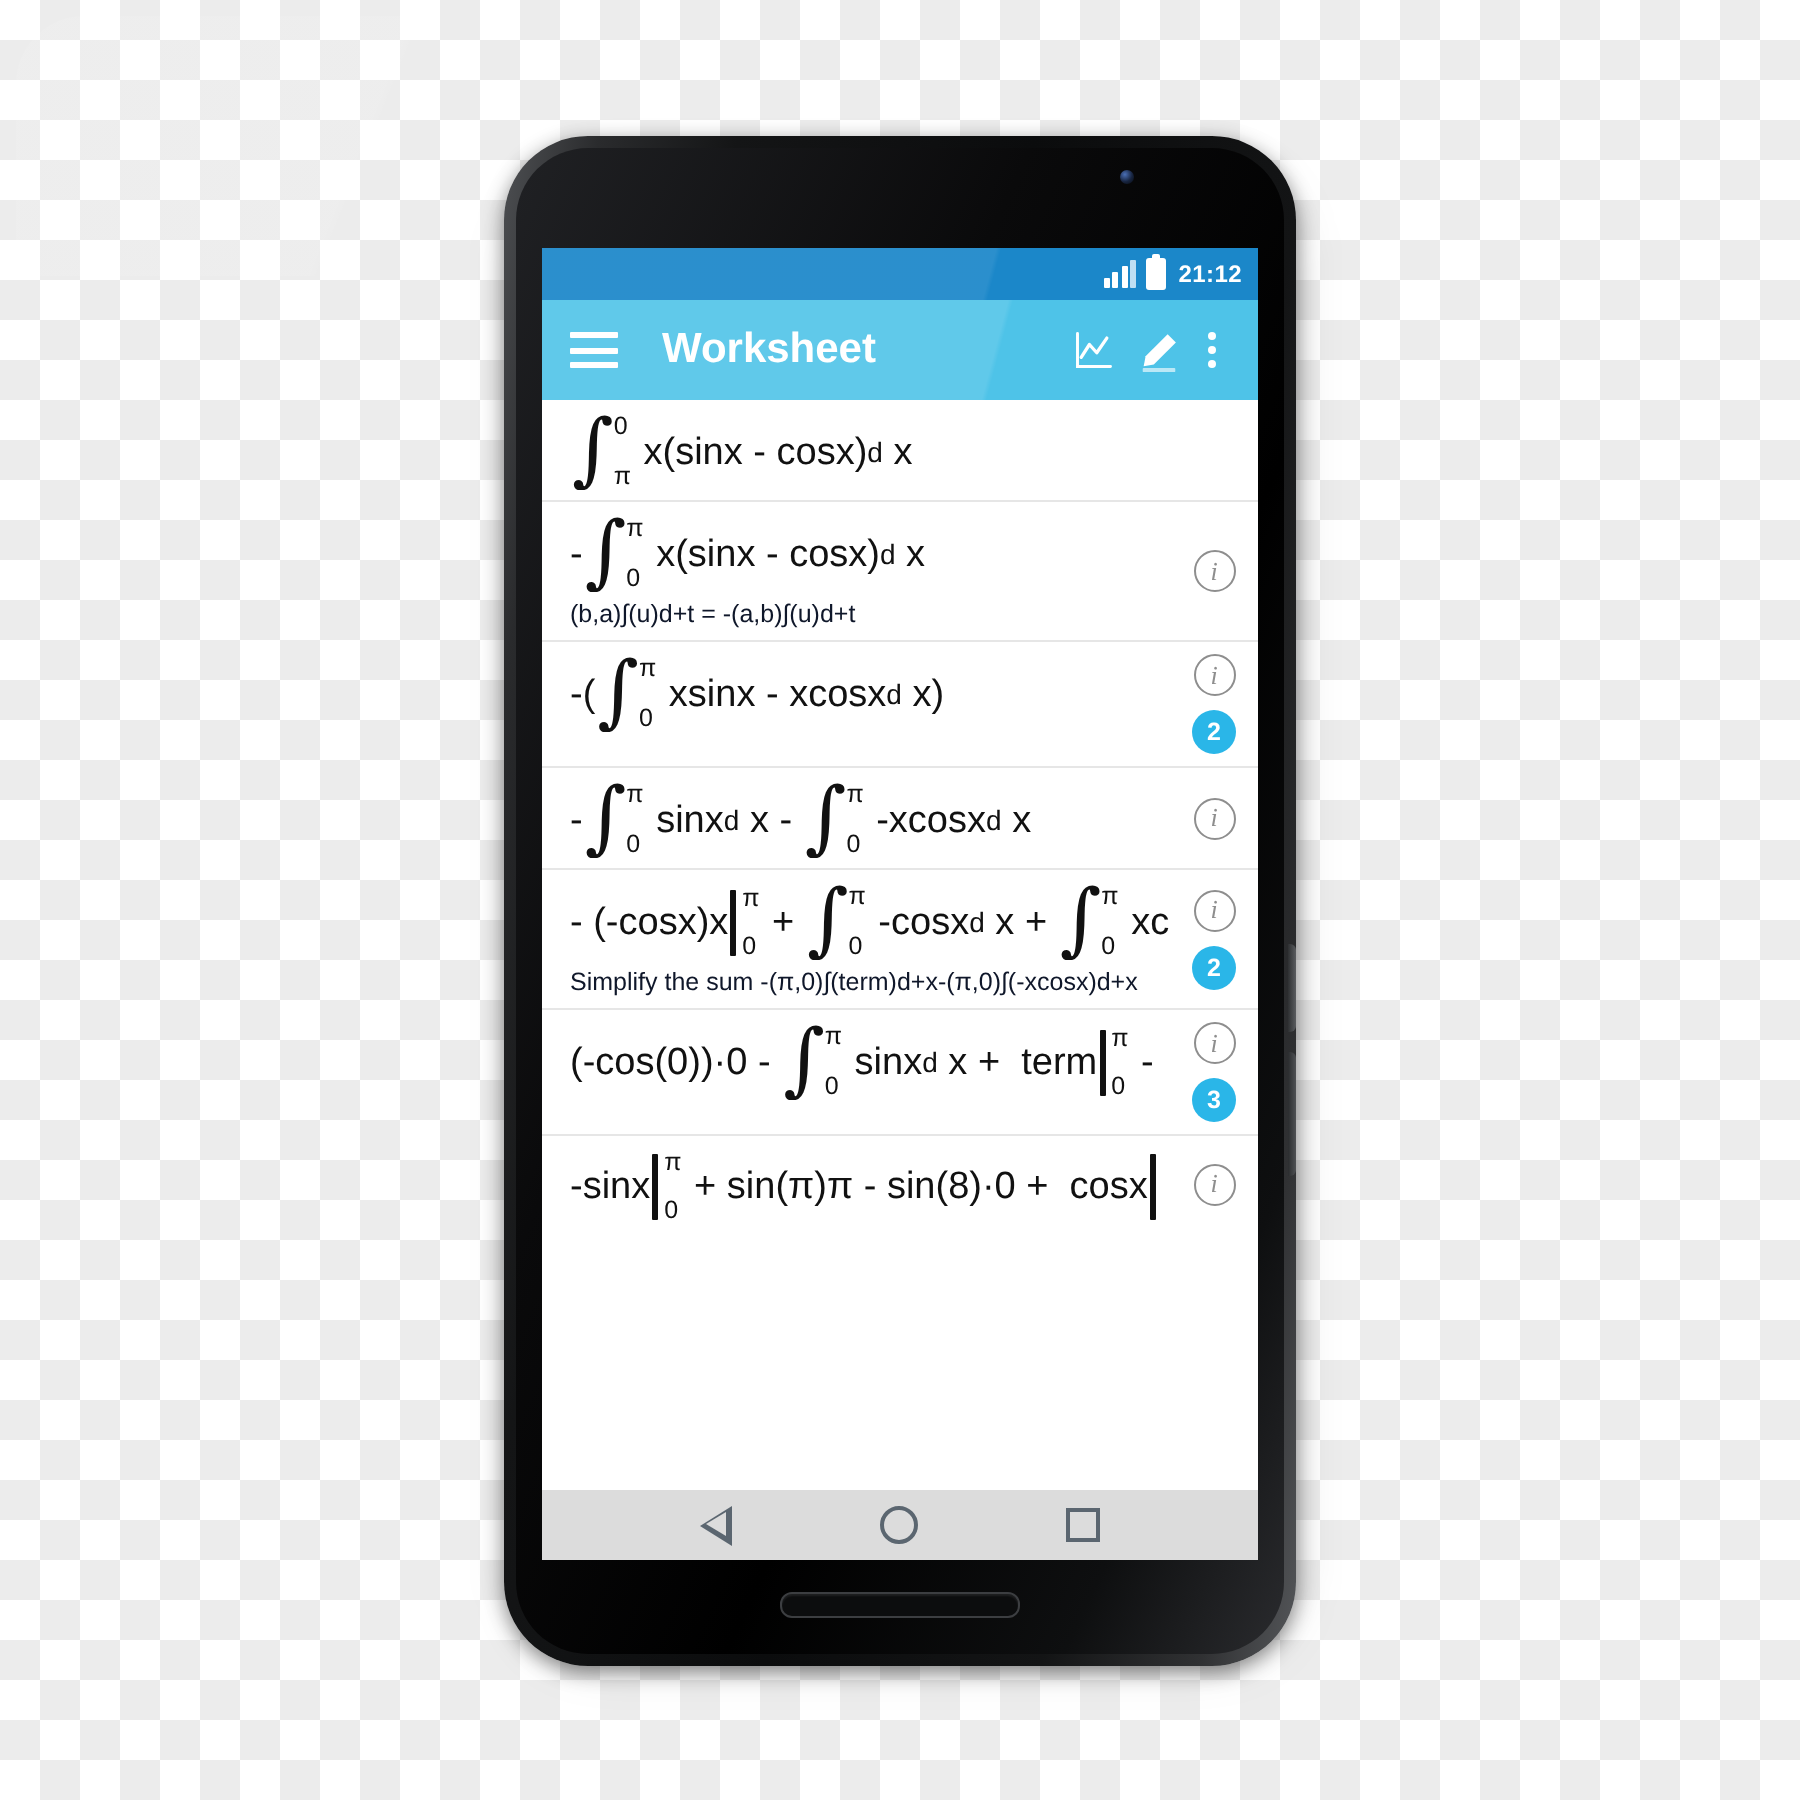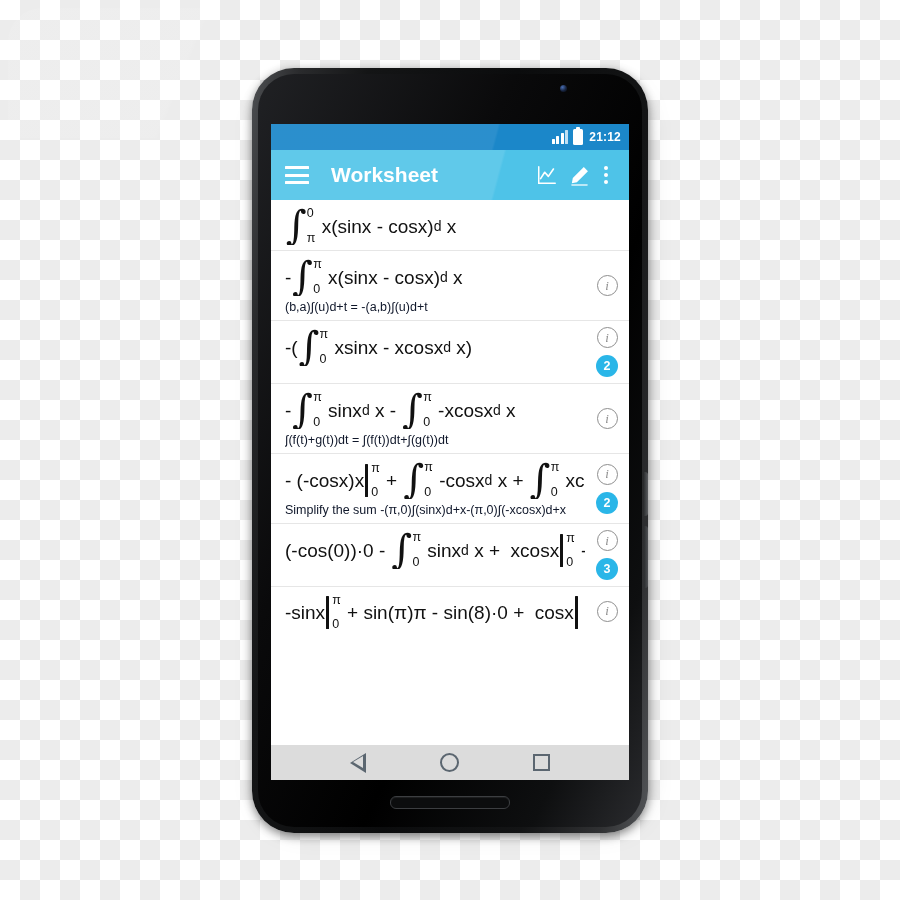--- a/index.html
+++ b/index.html
@@ -588,21 +588,20 @@
             <span class="sym">∫</span>
             <span class="lims">
                 <span class="up">π</span>
                 <span class="lo">0</span>
               </span>
           </span>
           <span class="txt"> -xcosx</span>
           <span class="txt dsub">d</span>
           <span class="txt"> x</span>
         </div>
-        <div class="hint">∫(f(t)+g(t))dt = ∫(f(t))dt+∫(g(t))dt</div>
       </div>
       <div class="step-side">
         <div class="info-icon">i</div>
       </div>
     </div>
 
     <div class="step-row">
       <div class="step-main">
         <div class="formula">
           <span class="txt">- (-cosx)x</span>
@@ -626,42 +625,42 @@
           <span class="txt"> x + </span>
           <span class="intg">
             <span class="sym">∫</span>
             <span class="lims">
                 <span class="up">π</span>
                 <span class="lo">0</span>
               </span>
           </span>
           <span class="txt"> xcosx</span>
         </div>
-        <div class="hint">Simplify the sum -(π,0)∫(sinx)d+x-(π,0)∫(-xcosx)d+x</div>
+        <div class="hint">Simplify the sum -(π,0)∫(term)d+x-(π,0)∫(-xcosx)d+x</div>
       </div>
       <div class="step-side">
         <div class="info-icon">i</div>
         <div class="count-badge">2</div>
       </div>
     </div>
 
     <div class="step-row">
       <div class="step-main">
         <div class="formula">
           <span class="txt">(-cos(0))·0 - </span>
           <span class="intg">
             <span class="sym">∫</span>
             <span class="lims">
                 <span class="up">π</span>
                 <span class="lo">0</span>
               </span>
           </span>
           <span class="txt"> sinx</span>
           <span class="txt dsub">d</span>
-          <span class="txt"> x +  xcosx</span>
+          <span class="txt"> x +  term</span>
           <span class="evalbar">
             <span class="bar"></span>
             <span class="lims">
                 <span class="up">π</span>
                 <span class="lo">0</span>
               </span>
           </span>
           <span class="txt"> - </span>
 
         </div>

